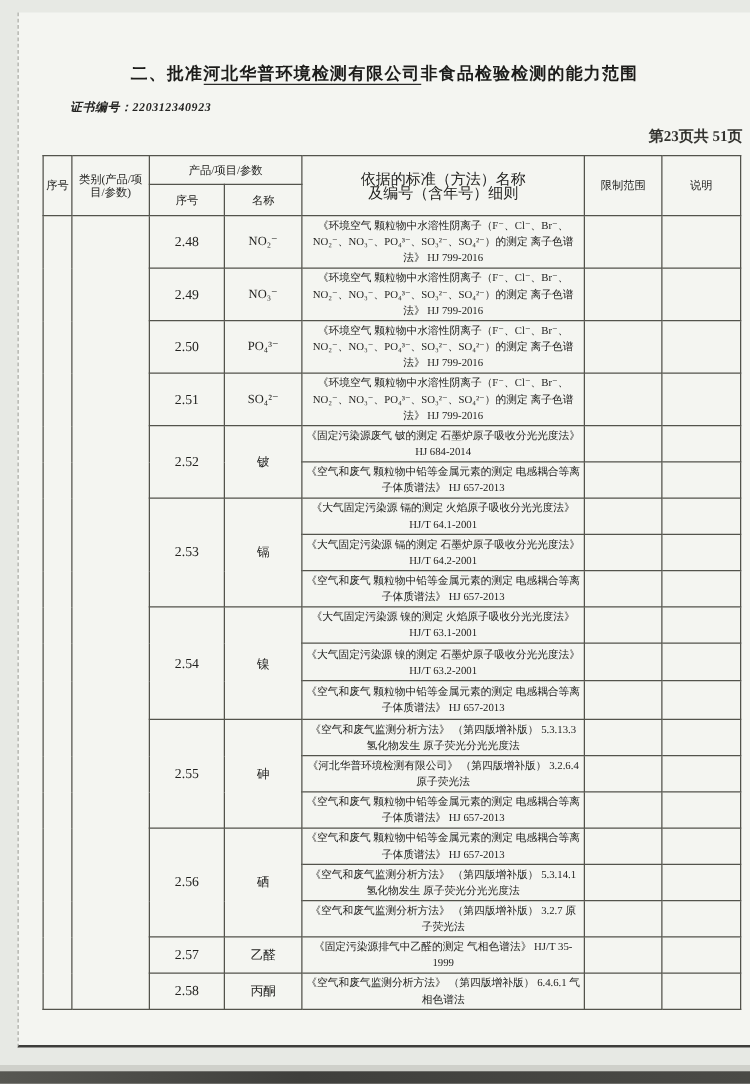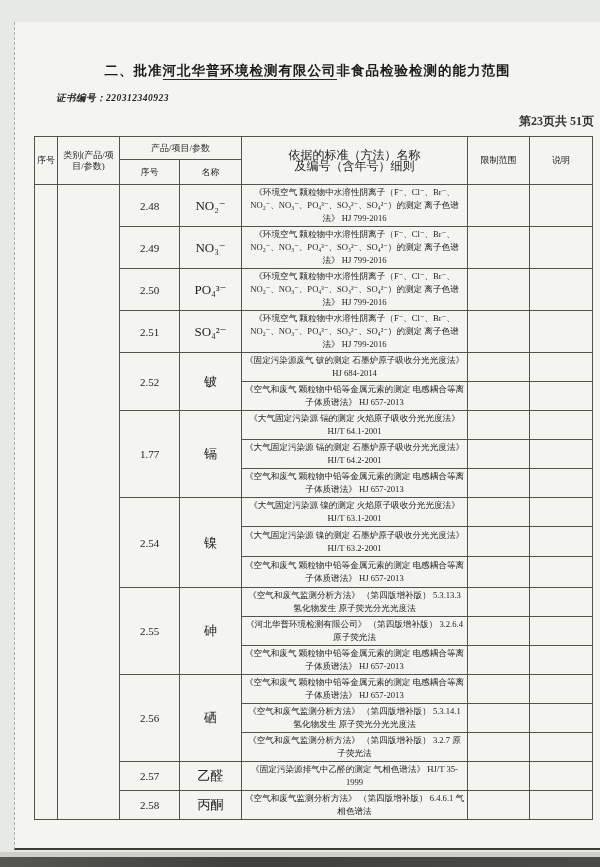--- a/index.html
+++ b/index.html
@@ -6,21 +6,21 @@
   html,body { width: 600px; height: 867px; }
   body {
     position: relative;
     background: #e7e9e4;
     font-family: "Liberation Serif", "DejaVu Serif", serif;
     color: #2a2a28;
     overflow: hidden;
   }
   .page {
     position: absolute;
-    left: 14px; top: 22px;
+    left: 14px; top: 10px;
     width: 586px; height: 828px;
     background: #f4f5f1;
     border-left: 1px dashed #a9aaa4;
     border-bottom: 2px solid #3d3d3a;
   }
   .scan-gap {
     position: absolute; left: 0; top: 852px;
     width: 600px; height: 5px; background: #cfd0ca;
   }
   .scan-bottom-band {
@@ -63,21 +63,21 @@
   .cap-table td, .cap-table th {
     border: 1px solid #53534c;
     text-align: center;
     vertical-align: middle;
     font-weight: normal;
     color: #232321;
     overflow: hidden;
   }
   .cap-table th { font-size: 9px; line-height: 11px; padding: 1px; }
   .num-cell  { font-size: 11px; }
-  .name-cell { font-size: 13px; margin-top: 24px; }
+  .name-cell { font-size: 10px; margin-top: 24px; }
   .std-cell  {
     font-size: 8.6px;
     line-height: 13px;
     padding: 1px 2px;
     text-align: center;
   }
   .hdr-std div { font-size: 12px; line-height: 11px; font-family: Liberation Serif, serif; }
 </style>
 </head>
 <body>
@@ -161,21 +161,21 @@
         <td></td>
         <td></td>
       </tr>
       <tr style="height:29px">
         <td class="std-cell">《空气和废气 颗粒物中铅等金属元素的测定 电感耦合等离子体质谱法》 HJ 657-2013</td>
         <td></td>
         <td></td>
       </tr>
 
       <tr style="height:27px">
-        <td rowspan="3" class="num-cell">1.77</td>
+        <td rowspan="3" class="num-cell">2.53</td>
         <td rowspan="3" class="name-cell">镉</td>
         <td class="std-cell">《大气固定污染源 镉的测定 火焰原子吸收分光光度法》 HJ/T 64.1-2001</td>
         <td></td>
         <td></td>
       </tr>
       <tr style="height:27px">
         <td class="std-cell">《大气固定污染源 镉的测定 石墨炉原子吸收分光光度法》 HJ/T 64.2-2001</td>
         <td></td>
         <td></td>
       </tr>

